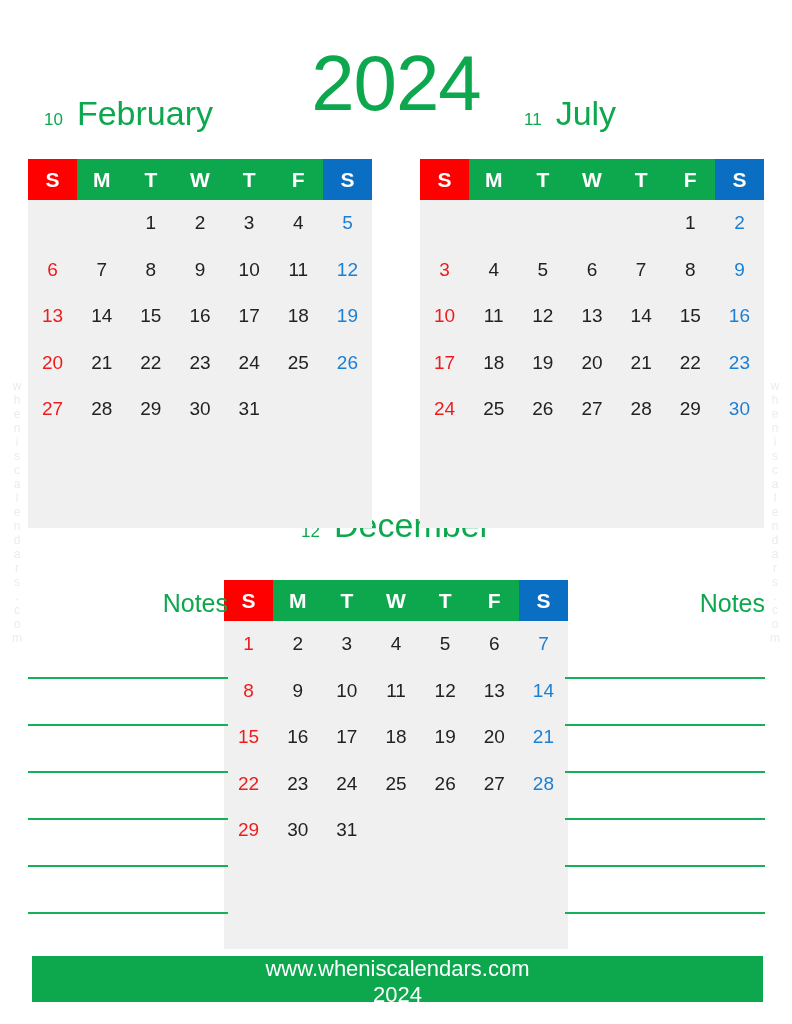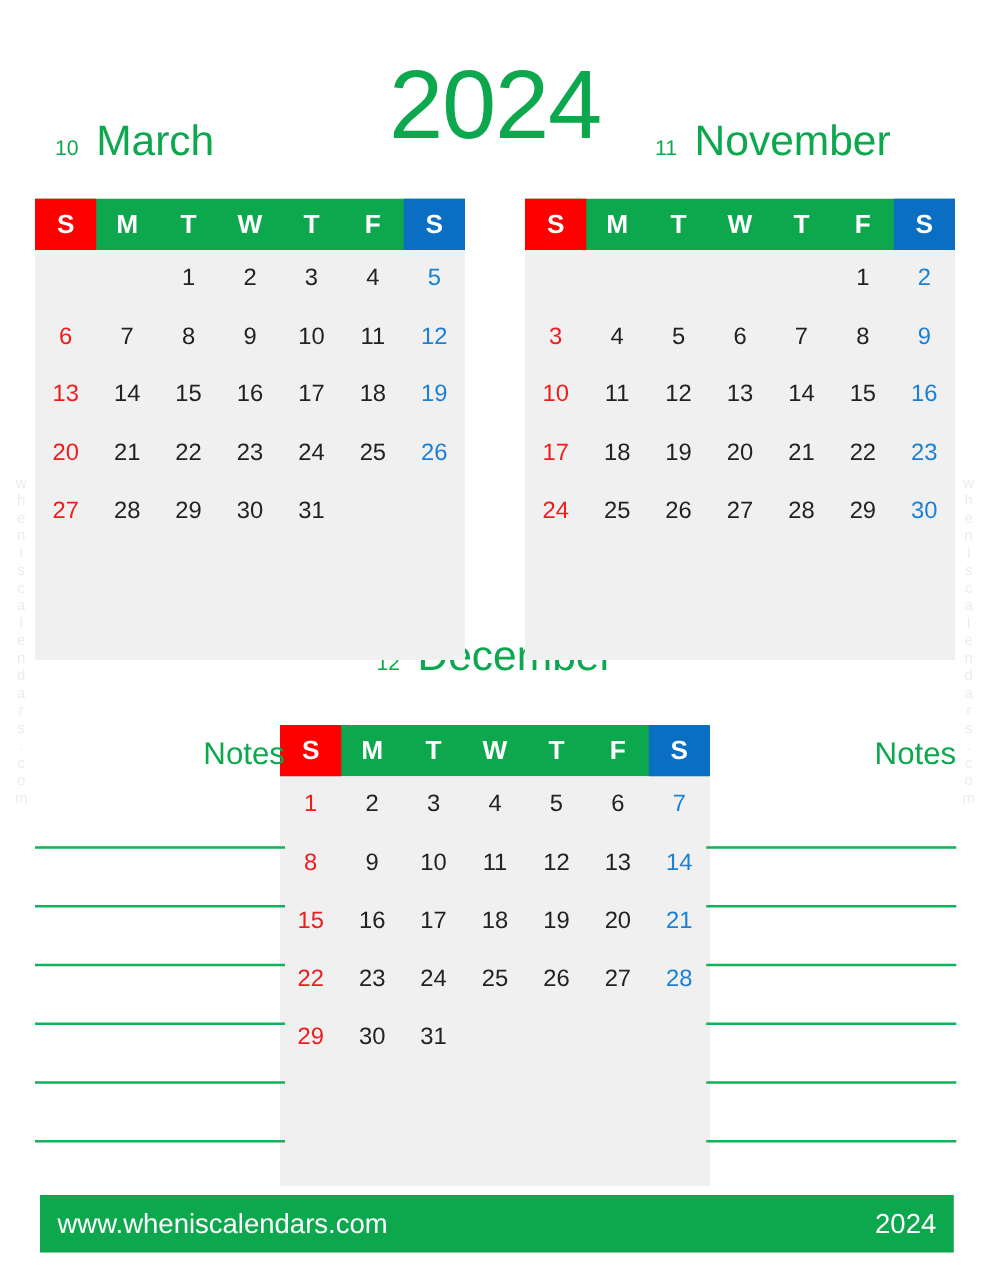--- a/index.html
+++ b/index.html
@@ -165,20 +165,21 @@
     position: absolute;
     left: 32px;
     top: 956px;
     width: 731px;
     height: 46px;
     background: #0DA84E;
     display: flex;
     align-items: center;
     justify-content: space-between;
     padding: 0 14px;
+    flex-direction: column;
   }
   .footer-site, .footer-year {
     color: #ffffff;
     font-size: 22px;
     line-height: 26px;
   }
 </style>
 </head>
 <body>
 
@@ -223,26 +224,26 @@
     <span>c</span>
     <span>o</span>
     <span>m</span>
   </div>
 
 <div class="title-band">
   <div class="year-title">2024</div>
 
   <div class="month-title october">
     <span class="num">10</span>
-    <span class="name">March</span>
+    <span class="name">February</span>
   </div>
 
   <div class="month-title november">
     <span class="num">11</span>
-    <span class="name">November</span>
+    <span class="name">July</span>
   </div>
 </div>
 
 <div class="month-title december">
   <span class="num">12</span>
   <span class="name">December</span>
 </div>
 
 <div class="cal october">
   <div class="dow-row">

